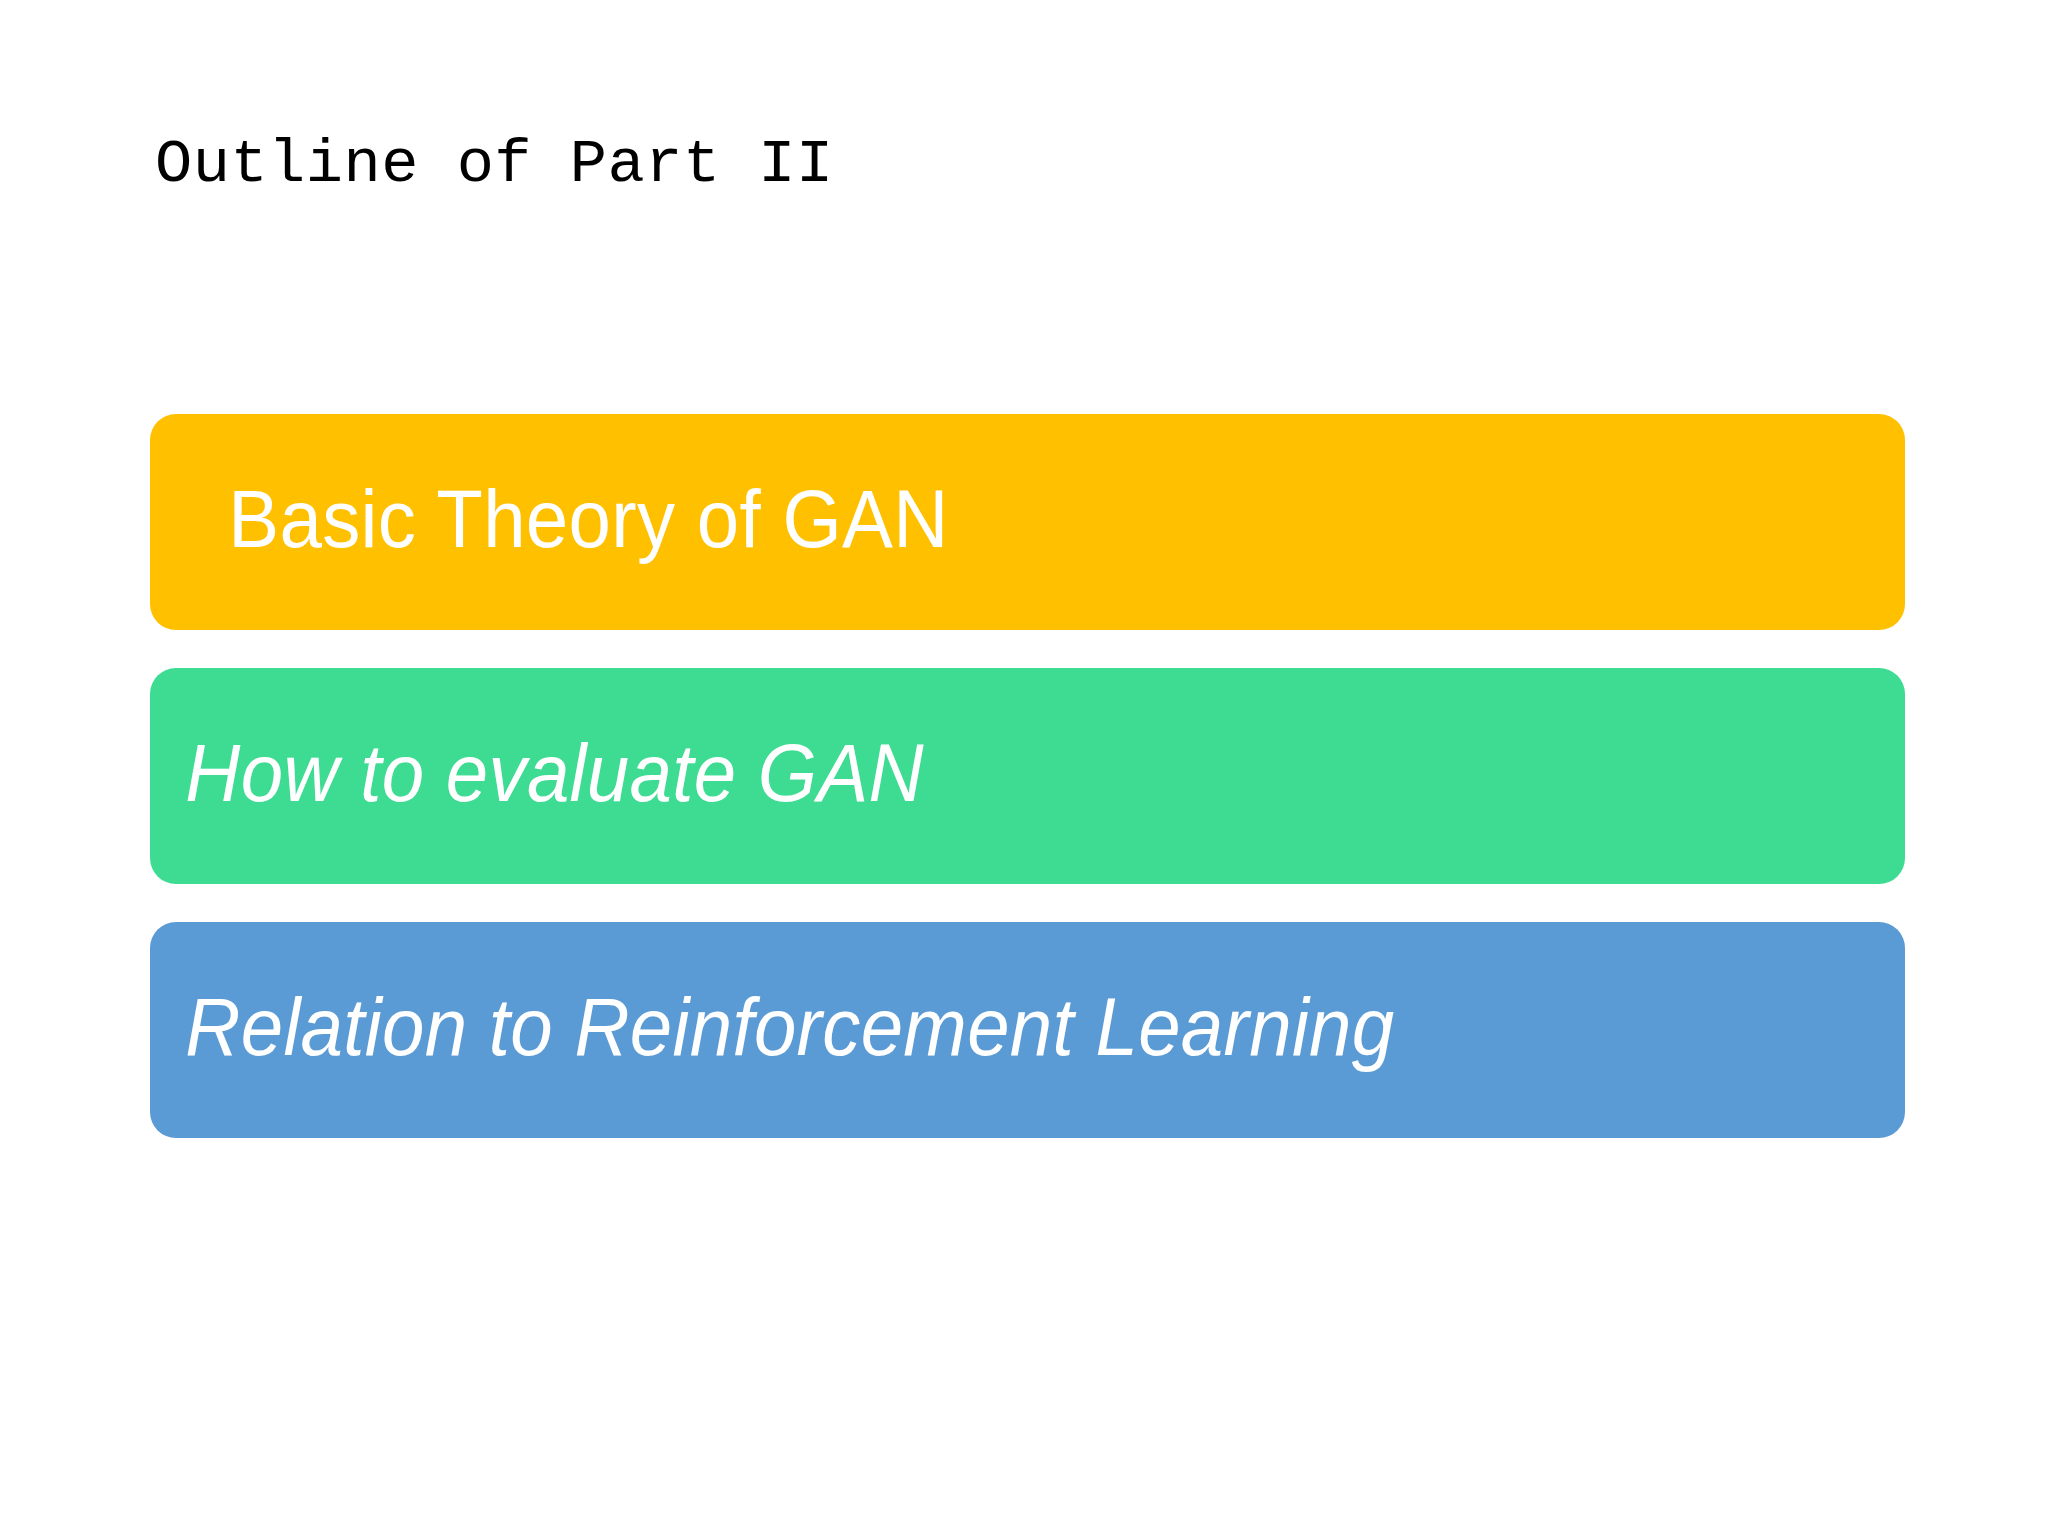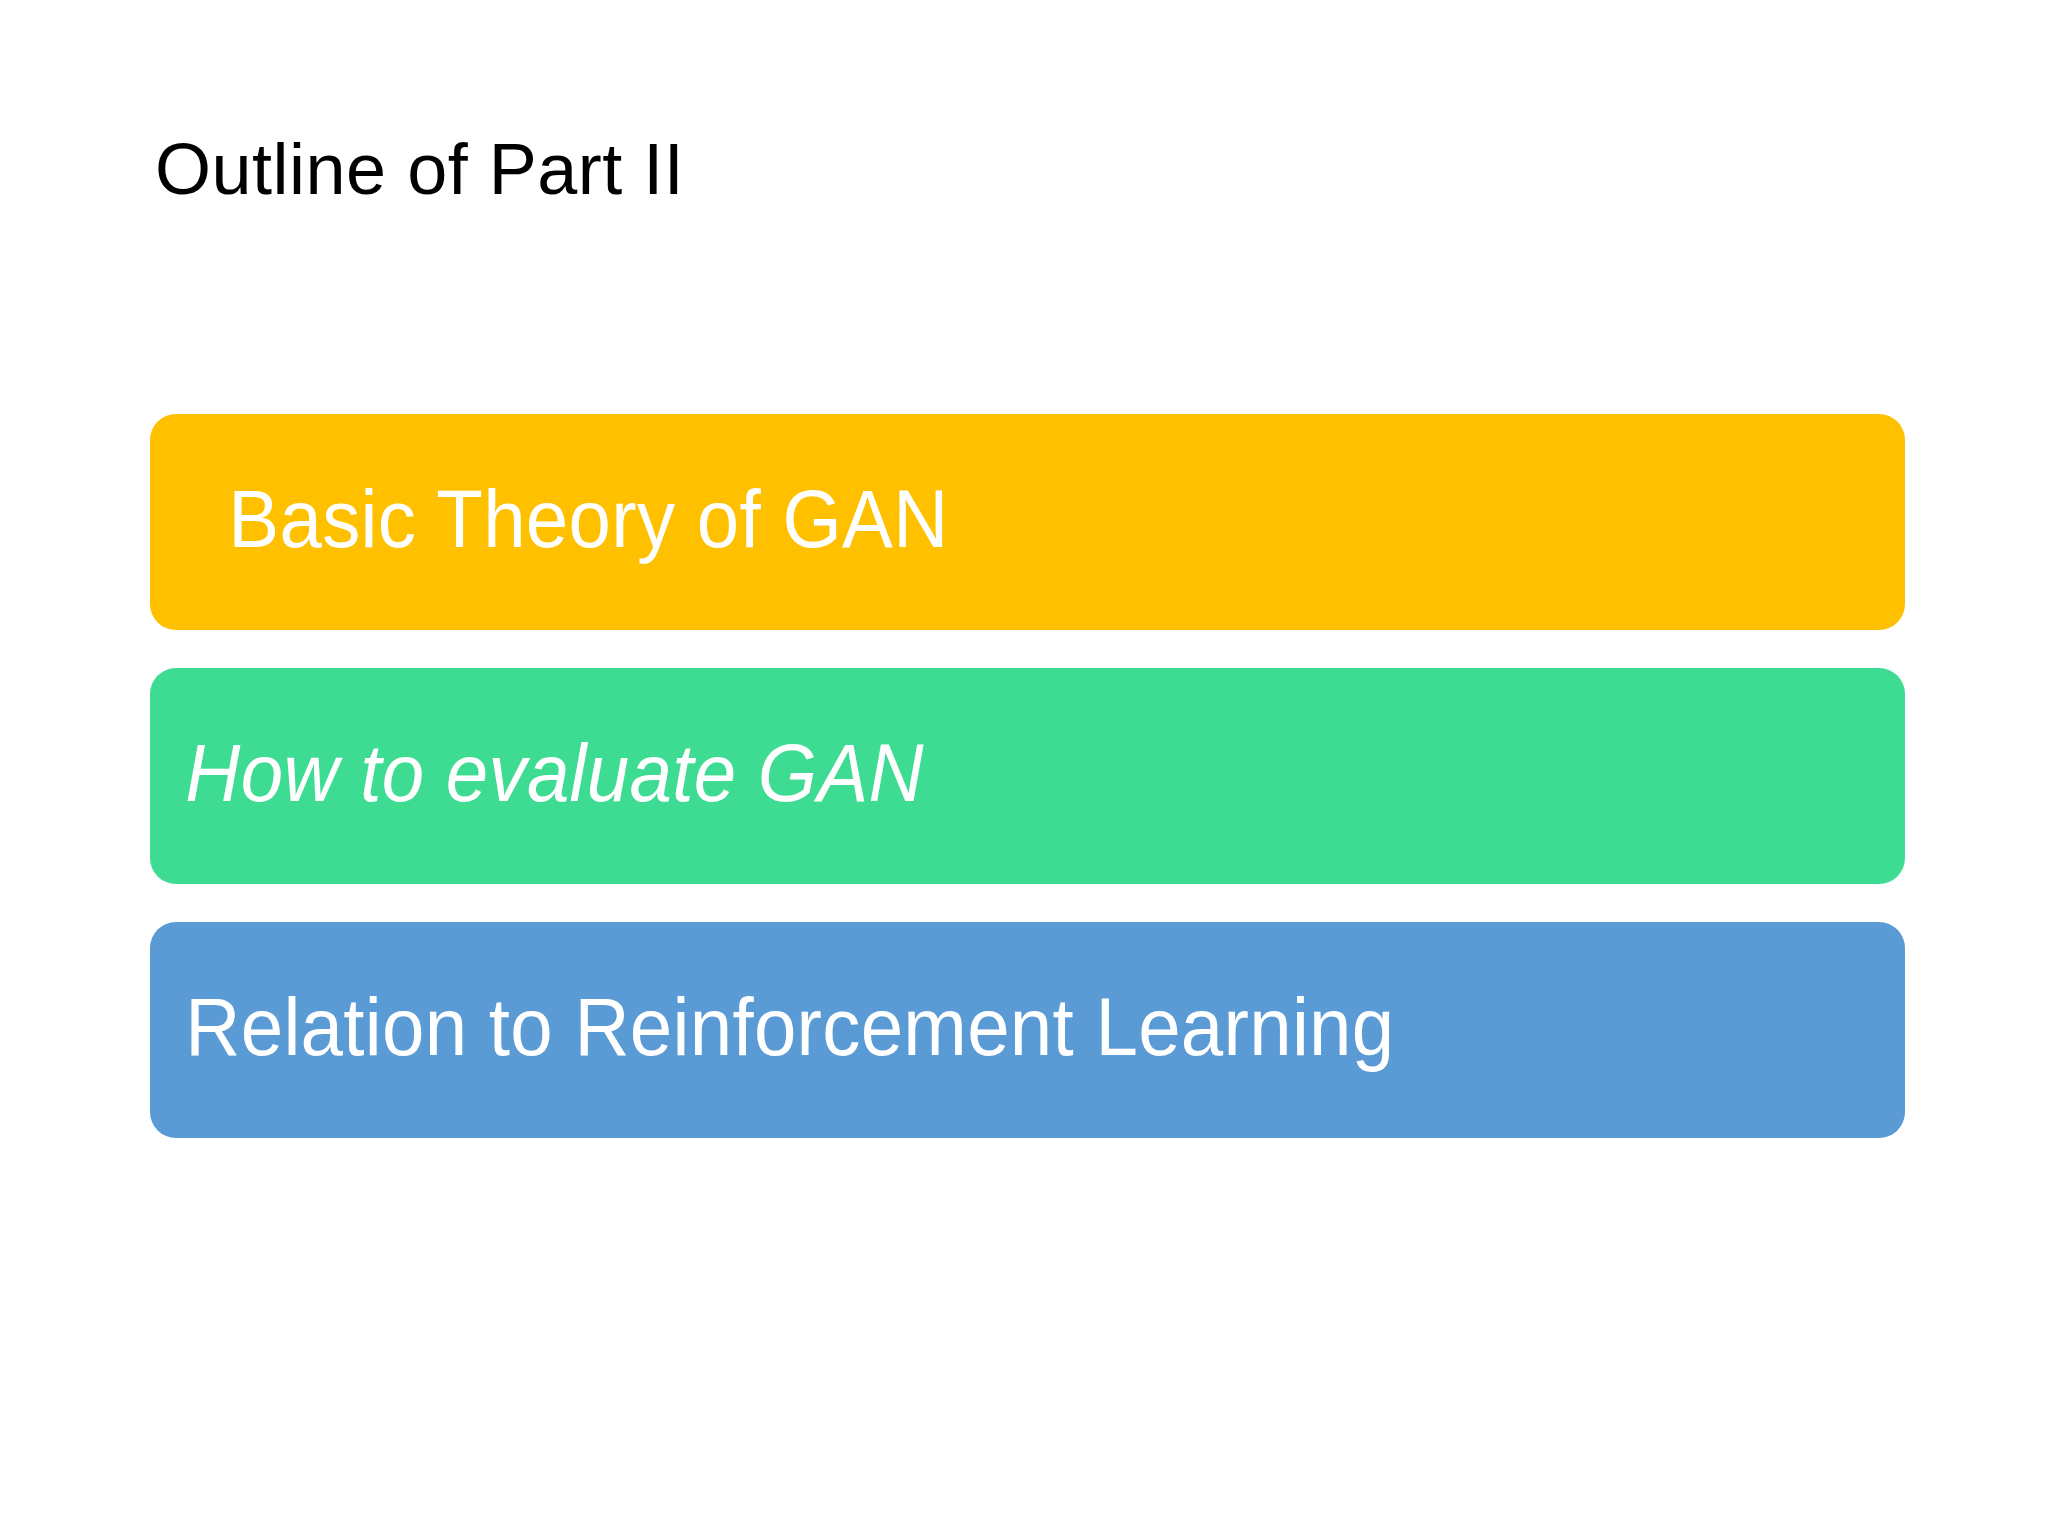--- a/index.html
+++ b/index.html
@@ -21,22 +21,22 @@
     background: #ffffff;
     box-sizing: border-box;
   }
 
   
   .slide-title {
     position: absolute;
     left: 155px;
     top: 132px;
     width: 1700px;
-    font-family: Liberation Sans, sans-serif;
-    font-size: 72px;
+    font-family: Liberation Mono, monospace;
+    font-size: 62px;
     line-height: 1.05;
     font-weight: 400;
     color: #000000;
     letter-spacing: 0.5px;
     white-space: nowrap;
   }
 
   
   .outline-list {
     position: absolute;
@@ -50,20 +50,21 @@
     height: 216px;
     border-radius: 26px;
     margin-bottom: 38px;
     box-sizing: border-box;
     display: flex;
     align-items: center;
     overflow: hidden;
   }
   .outline-item:last-child {
     margin-bottom: 0;
+    font-style: italic;
   }
 
   .outline-label {
     display: block;
     padding-left: 38px;
     padding-bottom: 6px;
     font-family: "Liberation Sans", "DejaVu Sans", sans-serif;
     font-size: 82px;
     line-height: 1;
     font-weight: 400;

